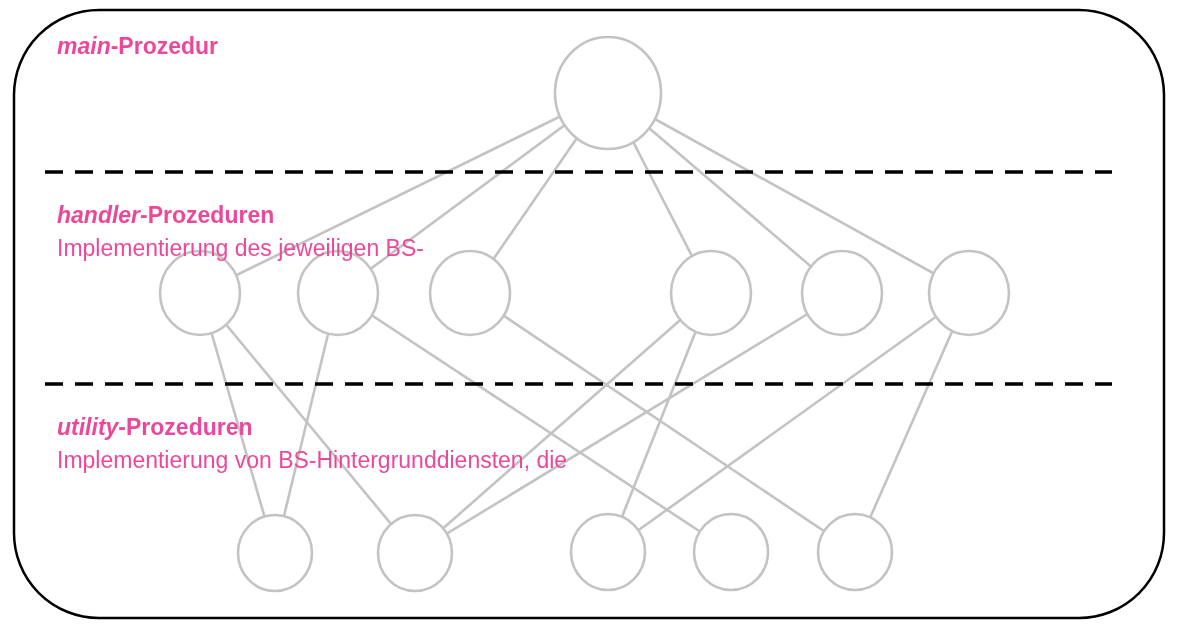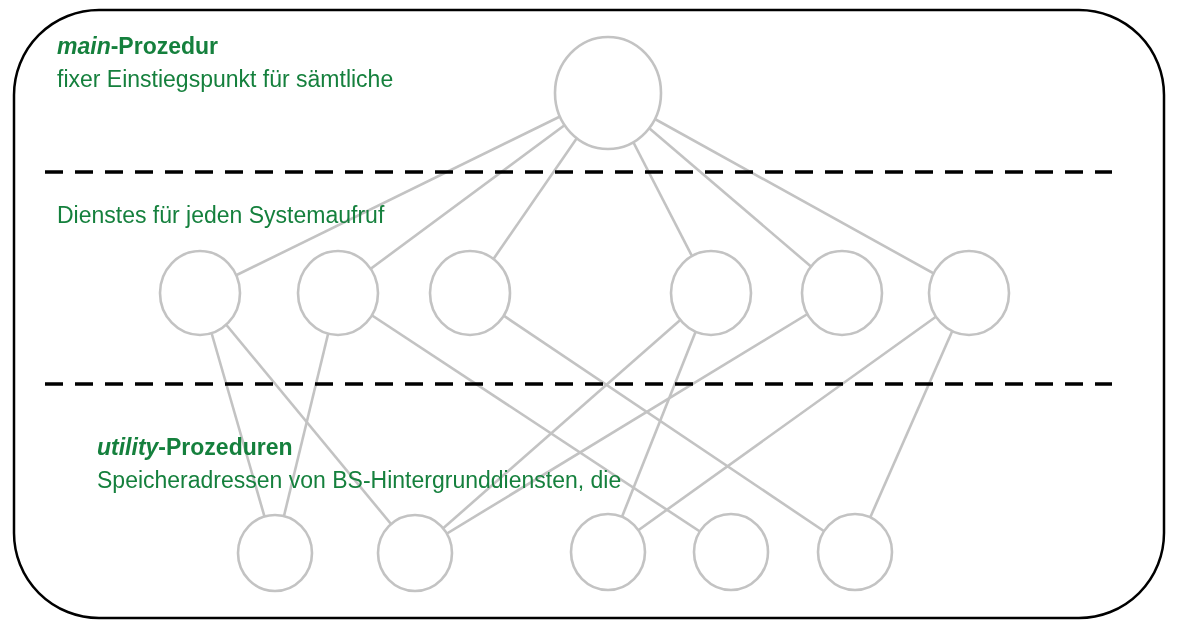--- a/index.html
+++ b/index.html
@@ -7,21 +7,21 @@
     padding: 0;
     background: #ffffff;
   }
   #canvas {
     position: relative;
     width: 1178px;
     height: 628px;
     background: #ffffff;
     overflow: hidden;
     font-family: "Liberation Sans", sans-serif;
-    color: #15803d;
+    color: #ec4899;
   }
   #diagram {
     position: absolute;
     left: 0;
     top: 0;
     width: 1178px;
     height: 628px;
   }
   .layer-label {
     position: absolute;
@@ -31,21 +31,21 @@
     white-space: nowrap;
   }
   .layer-title {
     font-weight: bold;
   }
   .layer-title .it {
     font-style: italic;
   }
   .label-main    { top: 30px;  }
   .label-handler { top: 199px; }
-  .label-utility { top: 431px; margin-left: 40px; }
+  .label-utility { top: 411px; }
 </style>
 </head>
 <body>
 
 <div id="canvas">
 
   <svg id="diagram" xmlns="http://www.w3.org/2000/svg" viewBox="0 0 1178 628">
       <rect x="14" y="10" width="1150" height="608" rx="85" ry="85" fill="#ffffff" stroke="#000000" stroke-width="2.5"></rect>
       <line x1="608" y1="93" x2="200" y2="293" stroke="#c3c3c3" stroke-width="2.6"></line>
       <line x1="608" y1="93" x2="338" y2="293" stroke="#c3c3c3" stroke-width="2.6"></line>
@@ -74,25 +74,25 @@
       <ellipse cx="969" cy="293" rx="40" ry="42" fill="#ffffff" stroke="#c3c3c3" stroke-width="2.6"></ellipse>
       <ellipse cx="275" cy="553" rx="37" ry="38" fill="#ffffff" stroke="#c3c3c3" stroke-width="2.6"></ellipse>
       <ellipse cx="415" cy="553" rx="37" ry="38" fill="#ffffff" stroke="#c3c3c3" stroke-width="2.6"></ellipse>
       <ellipse cx="608" cy="552" rx="37" ry="38" fill="#ffffff" stroke="#c3c3c3" stroke-width="2.6"></ellipse>
       <ellipse cx="731" cy="552" rx="37" ry="38" fill="#ffffff" stroke="#c3c3c3" stroke-width="2.6"></ellipse>
       <ellipse cx="855" cy="552" rx="37" ry="38" fill="#ffffff" stroke="#c3c3c3" stroke-width="2.6"></ellipse>
     </svg>
 
   <div class="layer-label label-main">
     <div class="layer-title"><span class="it">main</span><span>-Prozedur</span></div>
-    <div class="layer-desc">fixer Einstiegspunkt für sämtliche</div>
   </div>
 
   <div class="layer-label label-handler">
-    <div class="layer-desc">Dienstes für jeden Systemaufruf</div>
+    <div class="layer-title"><span class="it">handler</span><span>-Prozeduren</span></div>
+    <div class="layer-desc">Implementierung des jeweiligen BS-</div>
   </div>
 
   <div class="layer-label label-utility">
     <div class="layer-title"><span class="it">utility</span><span>-Prozeduren</span></div>
-    <div class="layer-desc">Speicheradressen von BS-Hintergrunddiensten, die</div>
+    <div class="layer-desc">Implementierung von BS-Hintergrunddiensten, die</div>
   </div>
 
 </div>
 
 </body></html>

